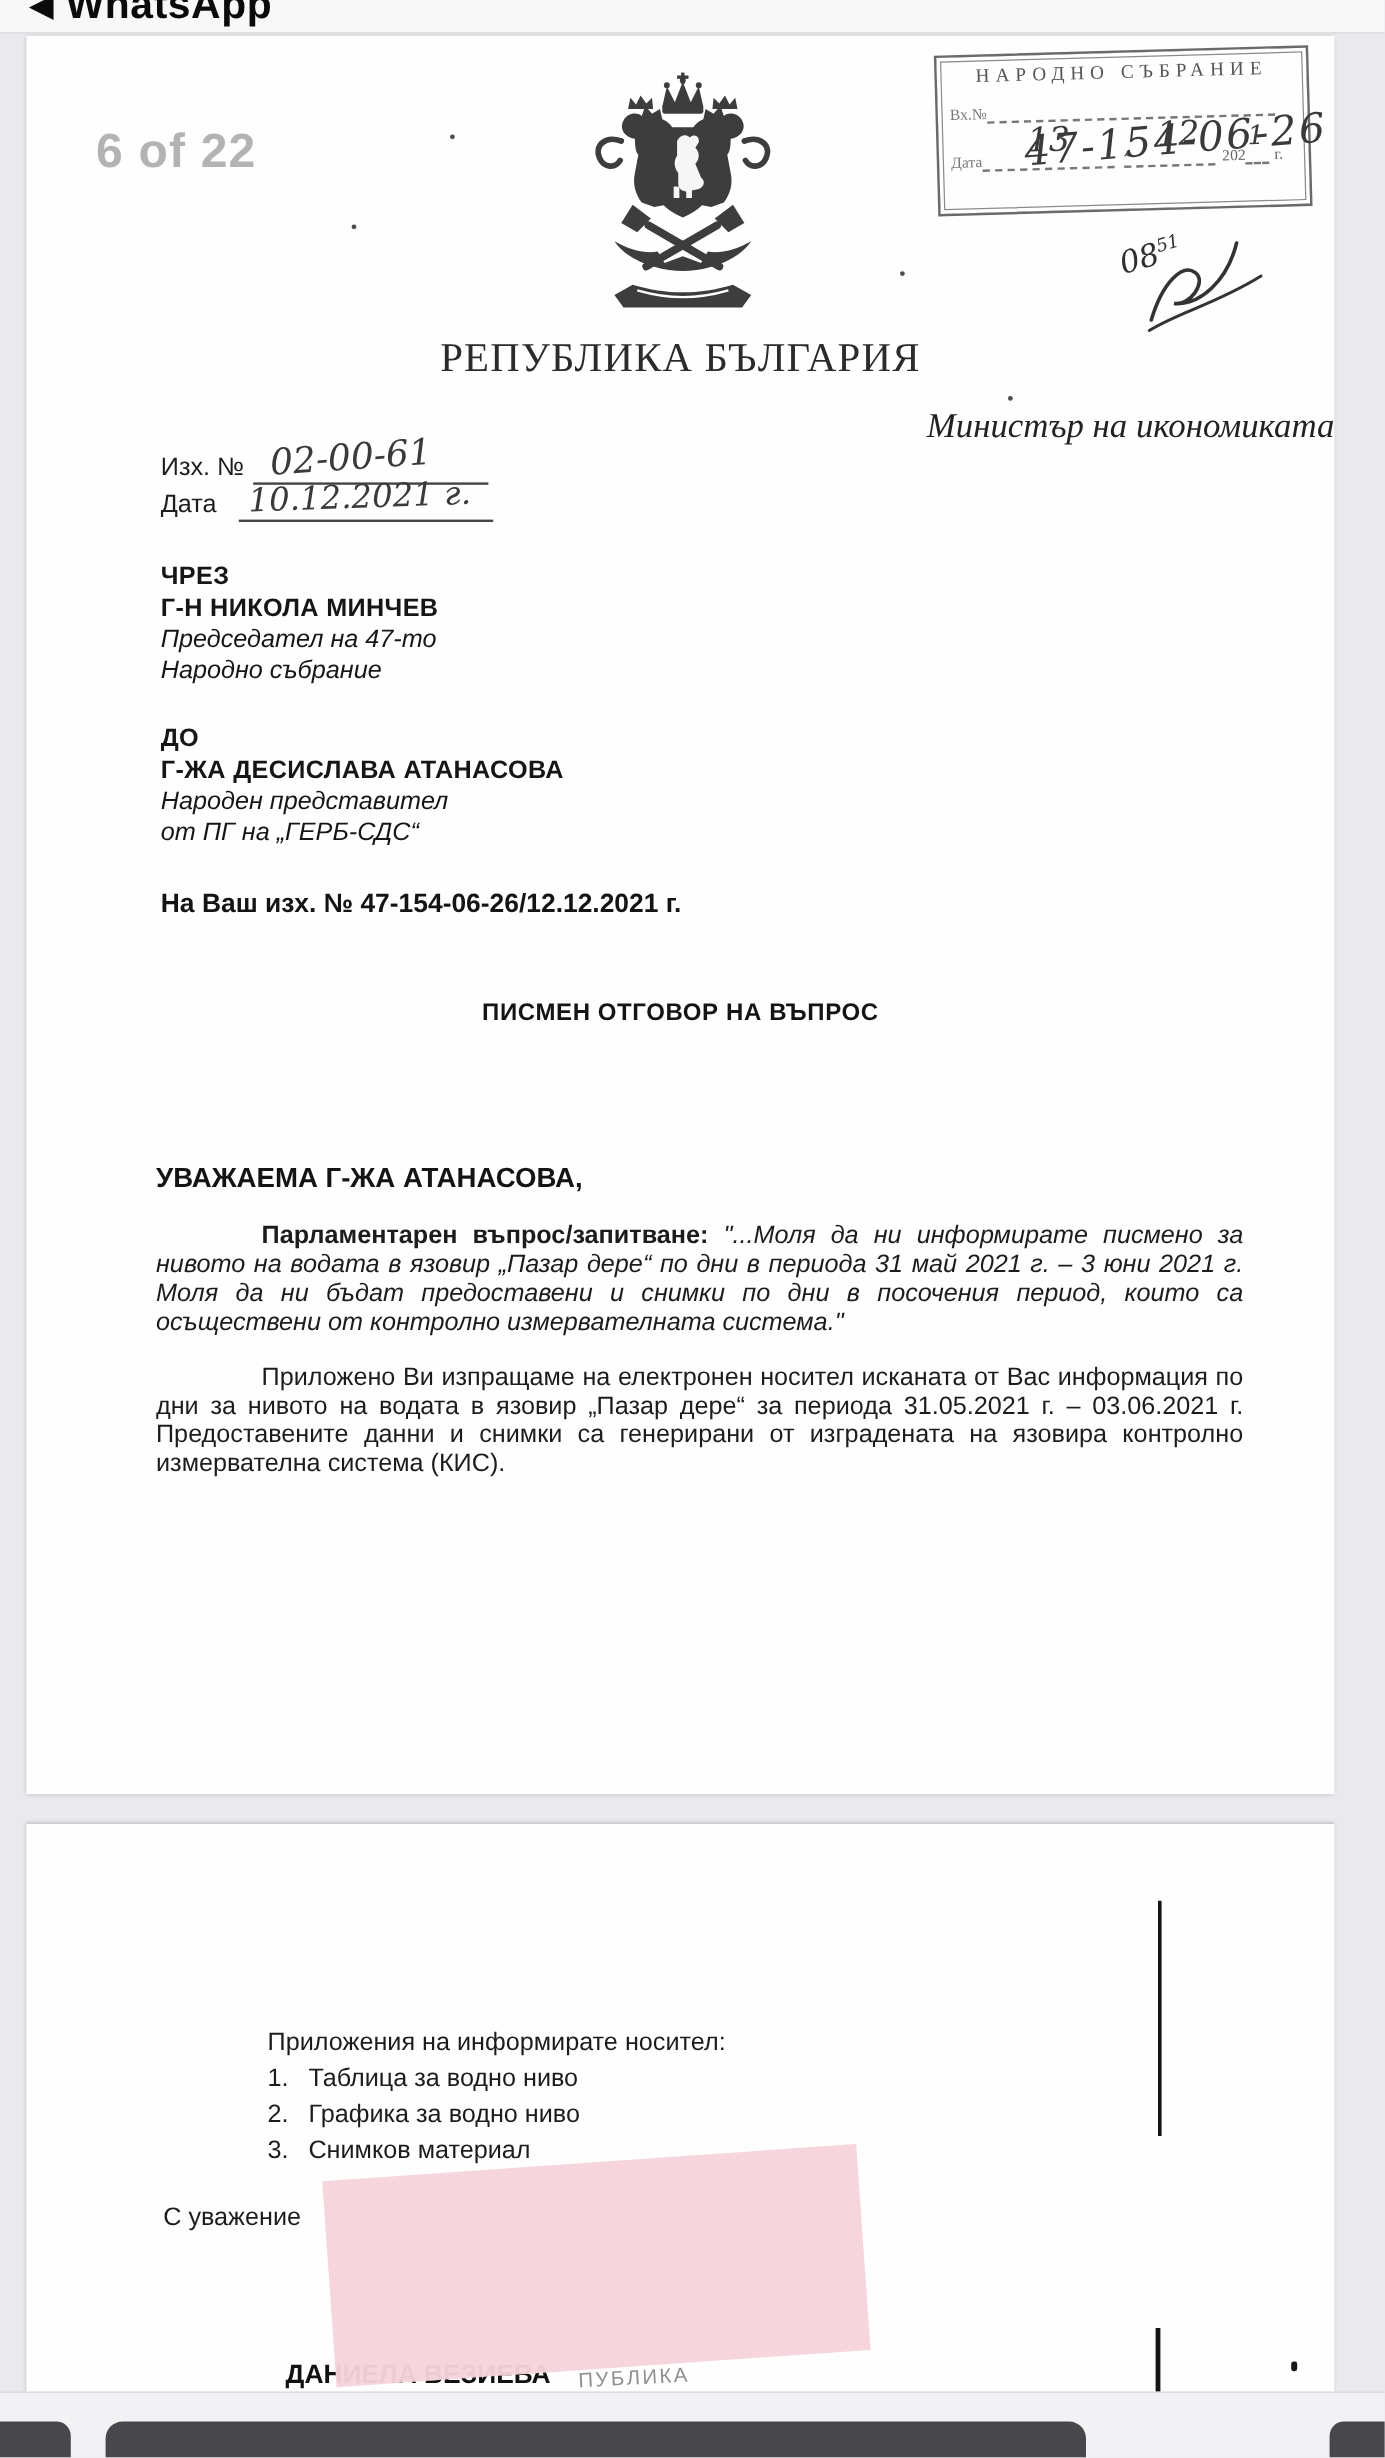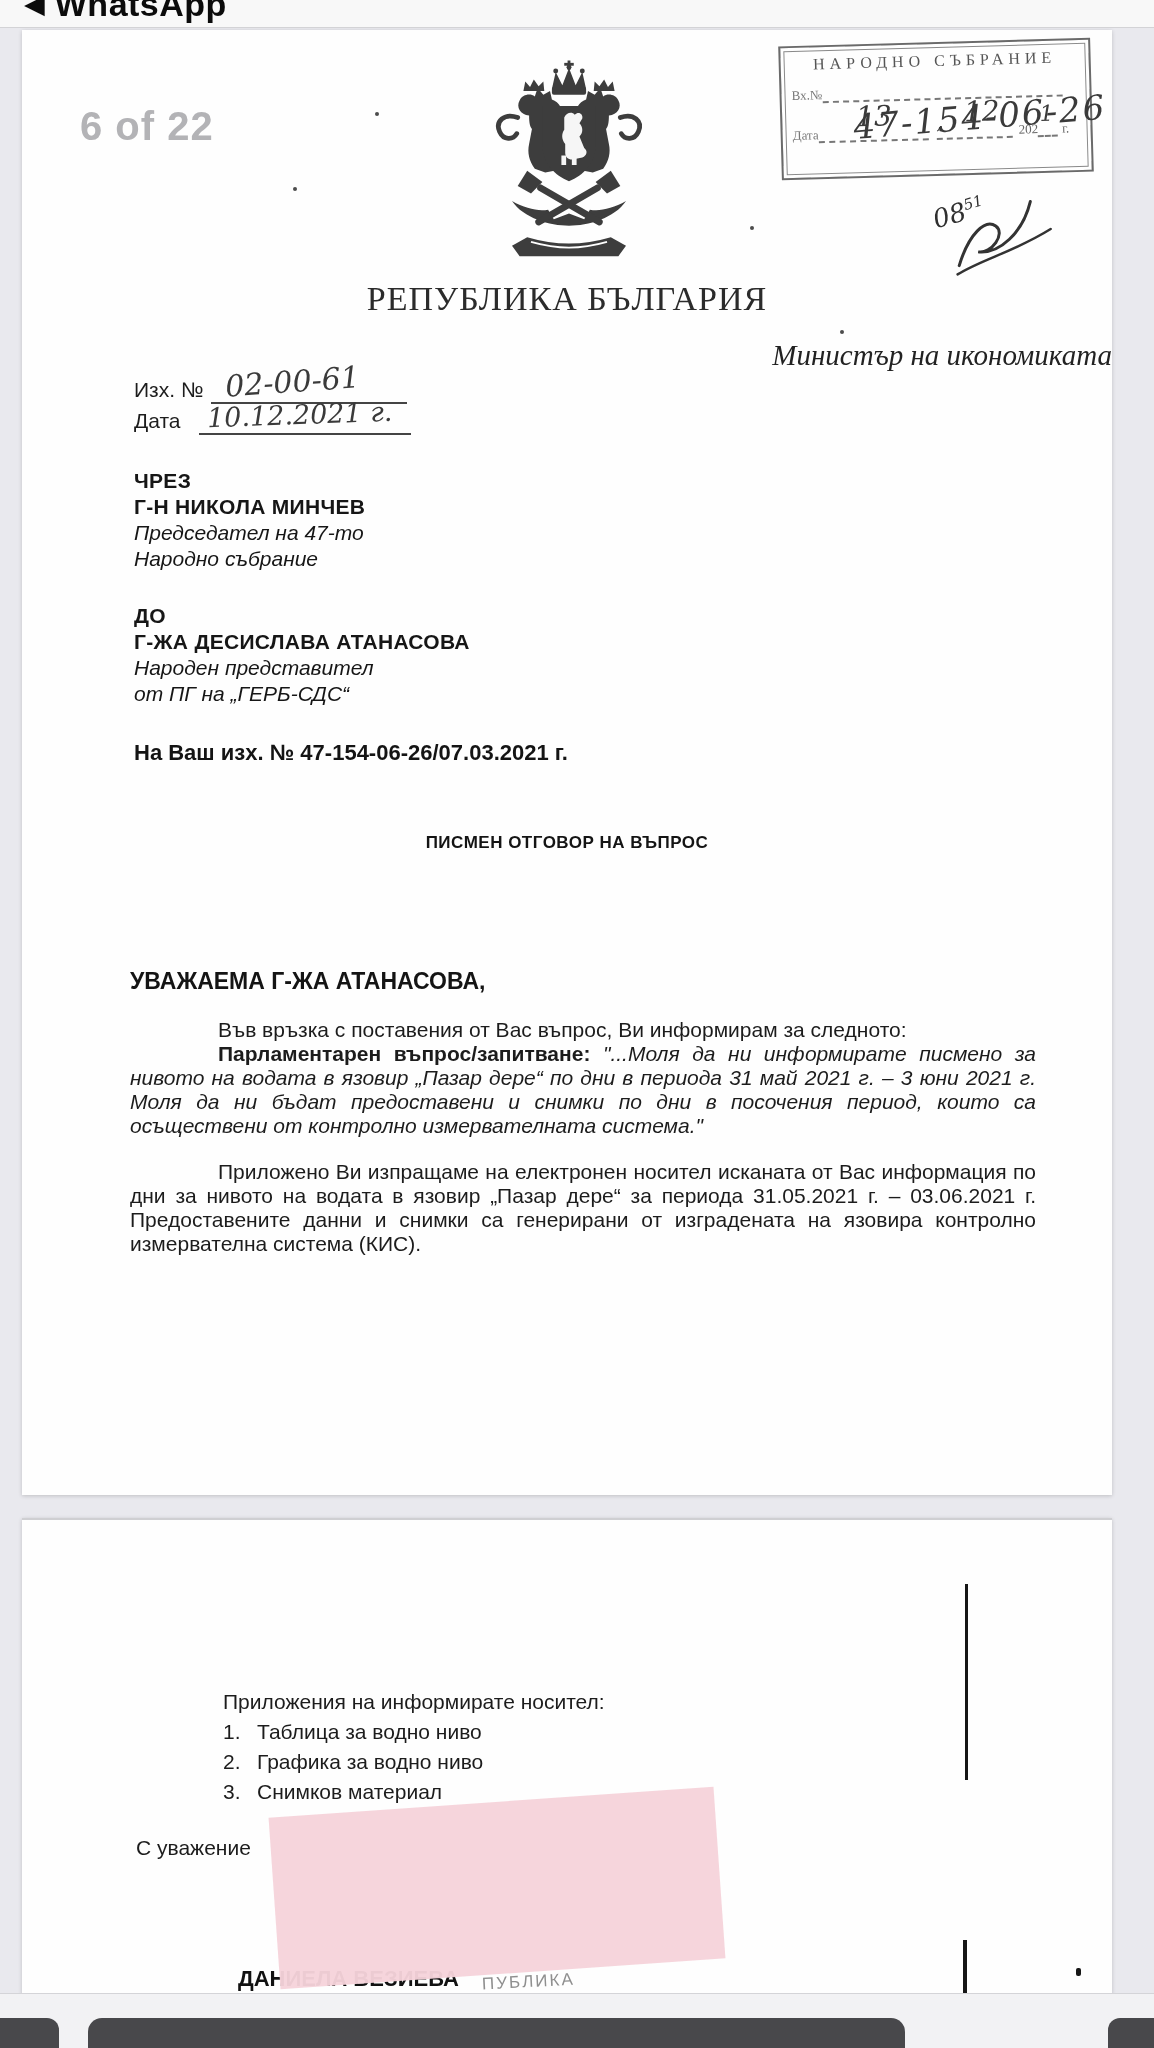--- a/index.html
+++ b/index.html
@@ -53,21 +53,21 @@
   .ref-out-val{position:absolute;left:14px;top:-14px;font-size:30px;transform:rotate(-4deg);white-space:nowrap;}
   .ref-date-val{position:absolute;left:8px;top:-10px;font-size:27px;transform:rotate(-2deg);white-space:nowrap;}
   
   .addr{position:absolute;left:112px;color:#161616;font-size:21px;line-height:26px;}
   .addr .b{font-weight:700;letter-spacing:.3px;}
   .addr .i{font-style:italic;}
   .via-block{top:438px;}
   .to-block{top:573px;}
   .your-ref{position:absolute;left:112px;top:710px;font-size:22px;font-weight:700;color:#141414;}
   .doc-title{position:absolute;left:0;top:803px;width:100%;text-align:center;
-             font-size:17px;font-weight:700;letter-spacing:.5px;color:#141414;}
+             font-size:20px;font-weight:700;letter-spacing:.5px;color:#141414;}
   .subject{position:absolute;left:108px;top:868px;font-size:23px;font-weight:700;color:#141414;}
   .salutation{position:absolute;left:108px;top:938px;font-size:23px;font-weight:700;color:#141414;}
   .body-text{position:absolute;left:108px;top:988px;width:906px;font-size:21px;line-height:24px;
              color:#1c1c1c;text-align:justify;}
   .body-text p{margin:0;text-indent:88px;}
   .body-text .p3{margin-top:22px;}
   .quote{font-style:italic;}
   .lead{font-weight:700;}
   .speck{position:absolute;width:4px;height:4px;border-radius:50%;background:#4c4c4c;}
   
@@ -200,26 +200,25 @@
       <div class="i">Народно събрание</div>
     </div>
 
     <div class="addr to-block">
       <div class="b">ДО</div>
       <div class="b">Г-ЖА ДЕСИСЛАВА АТАНАСОВА</div>
       <div class="i">Народен представител</div>
       <div class="i">от ПГ на „ГЕРБ-СДС“</div>
     </div>
 
-    <div class="your-ref">На Ваш изх. № 47-154-06-26/07.03.2021 г.</div>
+    <div class="your-ref">На Ваш изх. № 47-154-06-26/12.12.2021 г.</div>
     <div class="doc-title">ПИСМЕН ОТГОВОР НА ВЪПРОС</div>
     <div class="salutation">УВАЖАЕМА Г-ЖА АТАНАСОВА,</div>
 
     <div class="body-text">
-      <p>Във връзка с поставения от Вас въпрос, Ви информирам за следното:</p>
       <p><span class="lead">Парламентарен въпрос/запитване:</span> <span class="quote">"...Моля да ни информирате писмено за нивото на водата в язовир „Пазар дере“ по дни в периода 31 май 2021 г. – 3 юни 2021 г. Моля да ни бъдат предоставени и снимки по дни в посочения период, които са осъществени от контролно измервателната система."</span></p>
       <p class="p3">Приложено Ви изпращаме на електронен носител исканата от Вас информация по дни за нивото на водата в язовир „Пазар дере“ за периода 31.05.2021 г. – 03.06.2021 г. Предоставените данни и снимки са генерирани от изградената на язовира контролно измервателна система (КИС).</p>
     </div>
 
     <div class="speck" style="left:353px;top:82px;"></div>
     <div class="speck" style="left:271px;top:157px;"></div>
     <div class="speck" style="left:728px;top:196px;"></div>
     <div class="speck" style="left:818px;top:300px;"></div>
   </div>
 

